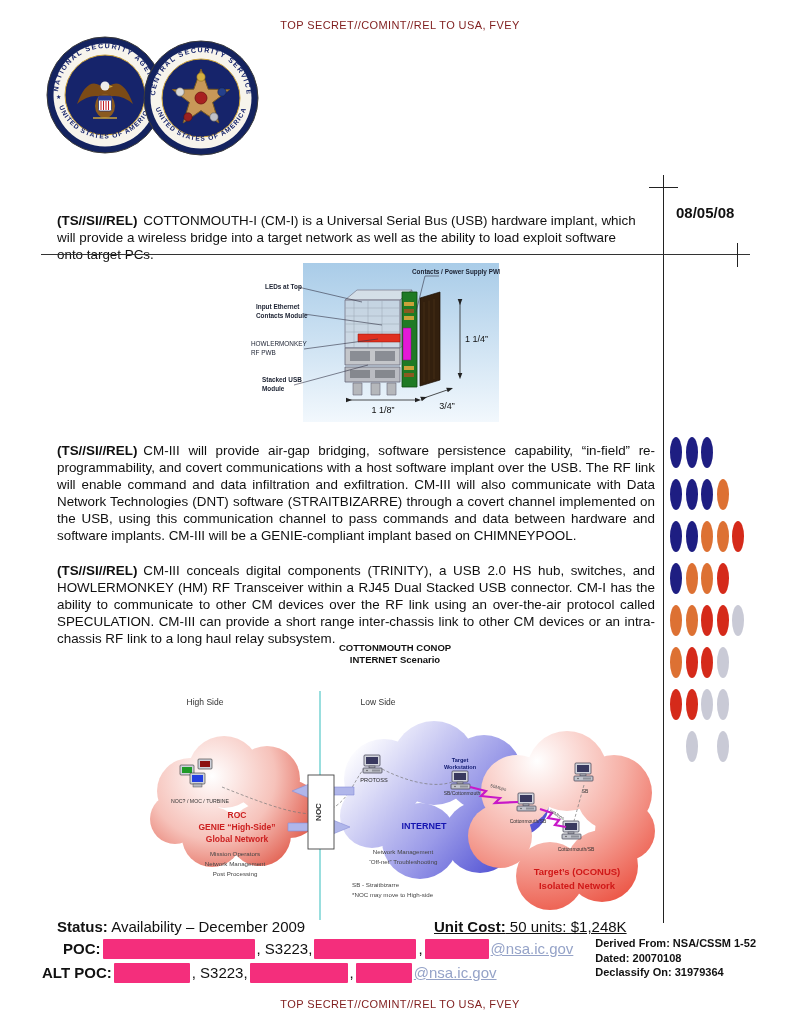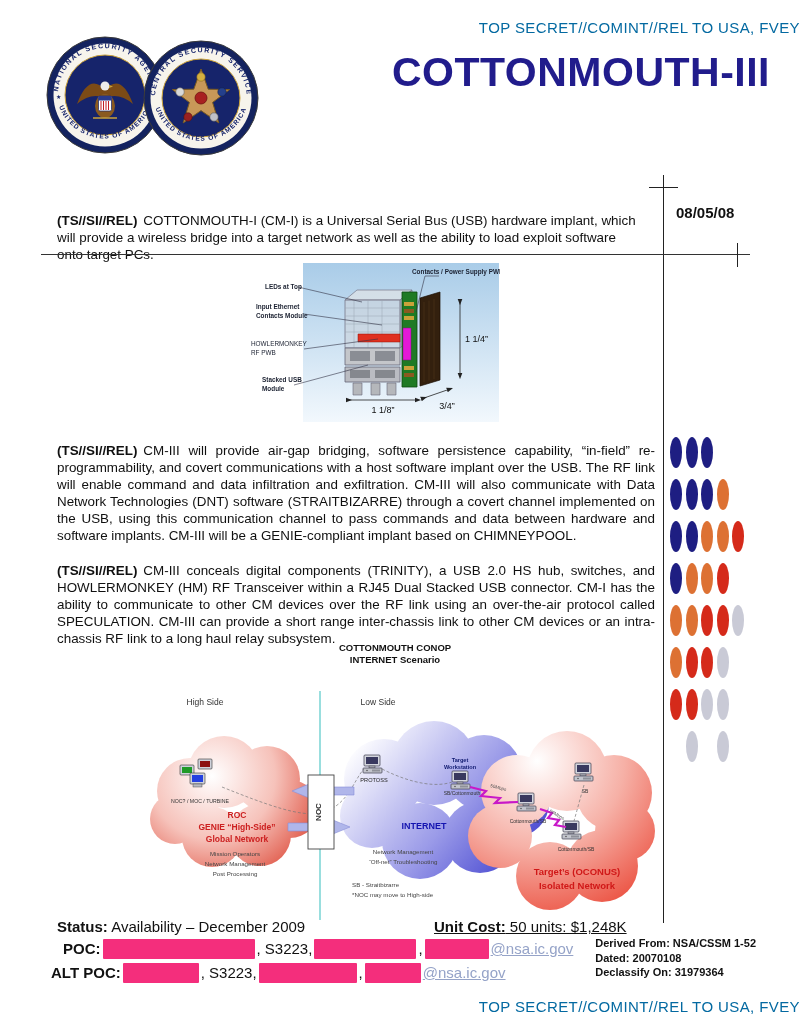--- a/index.html
+++ b/index.html
@@ -2,21 +2,21 @@
 <html><head>
 <meta charset="utf-8">
 <style>
   html,body{margin:0;padding:0;}
   body{
     width:800px;height:1035px;position:relative;overflow:hidden;
     background:#ffffff;font-family:"Liberation Sans",sans-serif;color:#111;
   }
   .abs{position:absolute;}
   
-  .banner{width:100%;text-align:right;font-size:15px;letter-spacing:.4px;color:#0369a1;}
+  .banner{width:100%;text-align:center;font-size:11px;letter-spacing:.4px;color:#7f1d1d;}
   .banner-top{top:19px;}
   .banner-bottom{top:998px;}
   
   .title-block{top:50px;right:30px;text-align:right;}
   .doc-title{font-size:41px;font-weight:bold;color:#211c8c;letter-spacing:.5px;line-height:44px;}
   .doc-subtitle{font-size:29px;color:#141414;margin-top:9px;}
   
   .vline-main{left:663px;top:175px;width:1px;height:748px;background:#222;}
   .tick-h{left:649px;top:187px;width:29px;height:1px;background:#222;}
   .hr-para{left:41px;top:254px;width:709px;height:1px;background:#333;}
@@ -27,21 +27,21 @@
   .para b{margin-right:6px;}
   .para.justify{width:598px;text-align:justify;}
   #para1{top:199px;}
   #para2{top:429px;}
   #para3{top:549px;}
   
   
   .status-line{left:57px;top:918px;font-size:15px;}
   .cost-line{left:434px;top:918px;font-size:15px;text-decoration:underline;}
   .poc-line{left:63px;top:939px;font-size:15px;font-weight:bold;white-space:nowrap;}
-  .altpoc-line{left:51px;top:963px;font-size:15px;font-weight:bold;white-space:nowrap;}
+  .altpoc-line{left:42px;top:963px;font-size:15px;font-weight:bold;white-space:nowrap;}
   .poc-line span,.altpoc-line span{font-weight:normal;}
   .redact{display:inline-block;height:20px;border-radius:1px;margin:0 2px;vertical-align:-5px;}
   a.email{color:#95a3c8;text-decoration:underline;font-weight:normal;cursor:pointer;}
   .derived-block{right:44px;top:936px;font-size:11px;font-weight:bold;line-height:14.5px;color:#111;}
   
   .dots{left:670px;top:437px;}
   .dot-row{height:31px;margin-bottom:11px;white-space:nowrap;}
   .dot{display:inline-block;width:12px;height:31px;border-radius:50%;margin-right:3.5px;}
   
   svg text{font-family:"Liberation Sans",sans-serif;}
@@ -100,21 +100,20 @@
       <circle cx="156" cy="41" r="4.2" fill="#d4b040" stroke="#8a6a20" stroke-width="0.6"></circle>
       <circle cx="177" cy="56" r="4.2" fill="#24408c" stroke="#101f4a" stroke-width="0.6"></circle>
       <circle cx="169" cy="81" r="4.2" fill="#c0c0c8" stroke="#555" stroke-width="0.6"></circle>
       <circle cx="143" cy="81" r="4.2" fill="#982020" stroke="#501010" stroke-width="0.6"></circle>
       <circle cx="135" cy="56" r="4.2" fill="#d8d8d8" stroke="#666" stroke-width="0.6"></circle>
     </g>
   </g>
 </svg>
 
 <div class="abs title-block">
-  <div class="doc-title">COTTONMOUTH-III</div>
 </div>
 
 <div class="abs vline-main"></div>
 <div class="abs tick-h"></div>
 <div class="abs date-stamp">08/05/08</div>
 
 <p class="abs para" id="para1">
   <b>(TS//SI//REL)</b><span>COTTONMOUTH-I (CM-I) is a Universal Serial Bus (USB) hardware implant, which will provide a wireless bridge into a target network as well as the ability to load exploit software onto target PCs.</span>
 </p>
 

